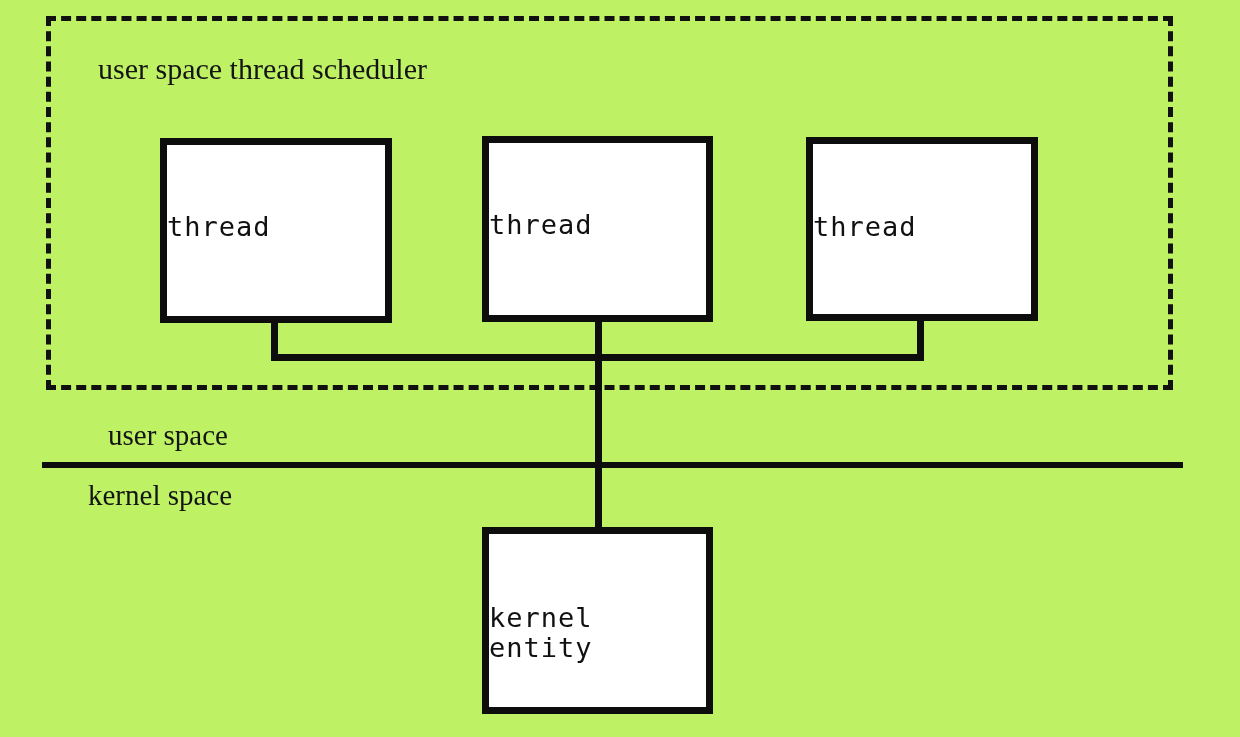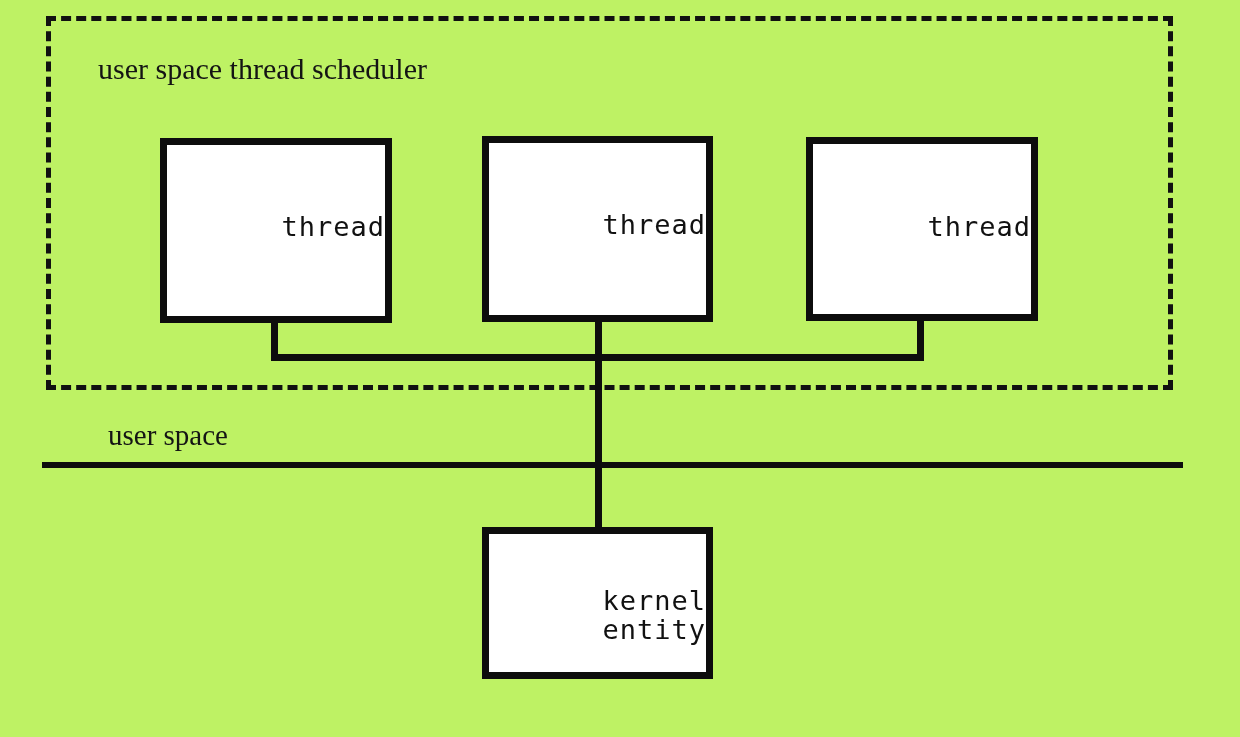--- a/index.html
+++ b/index.html
@@ -43,36 +43,36 @@
   #kernel-space-label { left: 88px; top: 481px; }
 
   
   .node-box {
     position: absolute;
     box-sizing: border-box;
     border: 7px solid #0d0d0d;
     background: #ffffff;
     display: flex;
     align-items: center;
-    justify-content: flex-end;
+    justify-content: flex-start;
   }
   .node-label {
     font-family: "DejaVu Sans Mono", "Liberation Mono", monospace;
     font-size: 27px;
     letter-spacing: 1px;
     color: #111111;
     text-align: center;
     line-height: 1.08;
     white-space: pre-line;
   }
 
   #thread-box-1 { left: 160px; top: 138px; width: 232px; height: 185px; }
   #thread-box-2 { left: 482px; top: 136px; width: 231px; height: 186px; }
   #thread-box-3 { left: 806px; top: 137px; width: 232px; height: 184px; }
-  #kernel-entity-box { left: 482px; top: 527px; width: 231px; height: 152px; }
+  #kernel-entity-box { left: 482px; top: 527px; width: 231px; height: 187px; }
 
   #thread-box-1 .node-label,
   #thread-box-2 .node-label { transform: translateY(-4px); }
   #thread-box-3 .node-label { transform: translateY(-2px); }
   #kernel-entity-box .node-label { transform: translateY(12px); }
 
   
   .conn {
     position: absolute;
     background: #0d0d0d;
@@ -119,19 +119,20 @@
 
   <div class="conn" id="conn-stub-left"></div>
   <div class="conn" id="conn-stub-right"></div>
   <div class="conn" id="conn-bus"></div>
   <div class="conn" id="conn-trunk"></div>
 
   <div class="label-serif" id="user-space-label">user space</div>
 
   <div id="user-kernel-divider"></div>
 
+  <div class="label-serif" id="kernel-space-label">kernel space</div>
 
   <div class="node-box" id="kernel-entity-box">
     <span class="node-label">kernel
 entity</span>
   </div>
 
 </div>
 
 </body></html>

